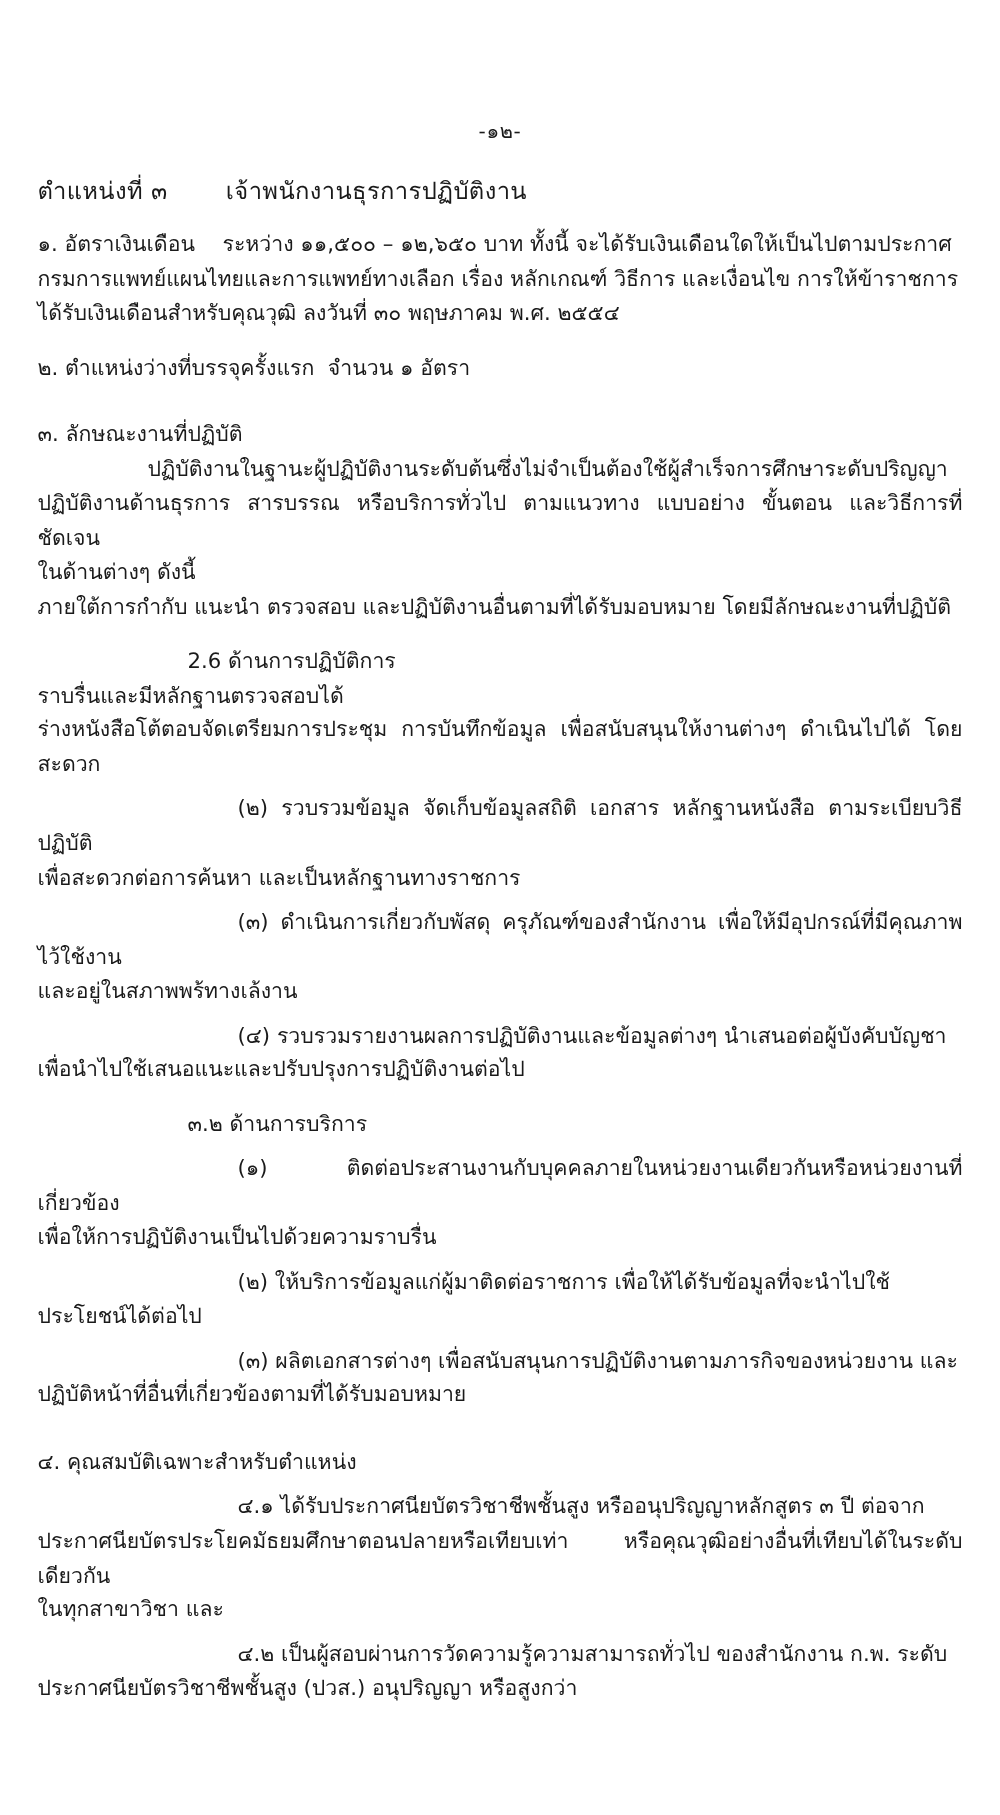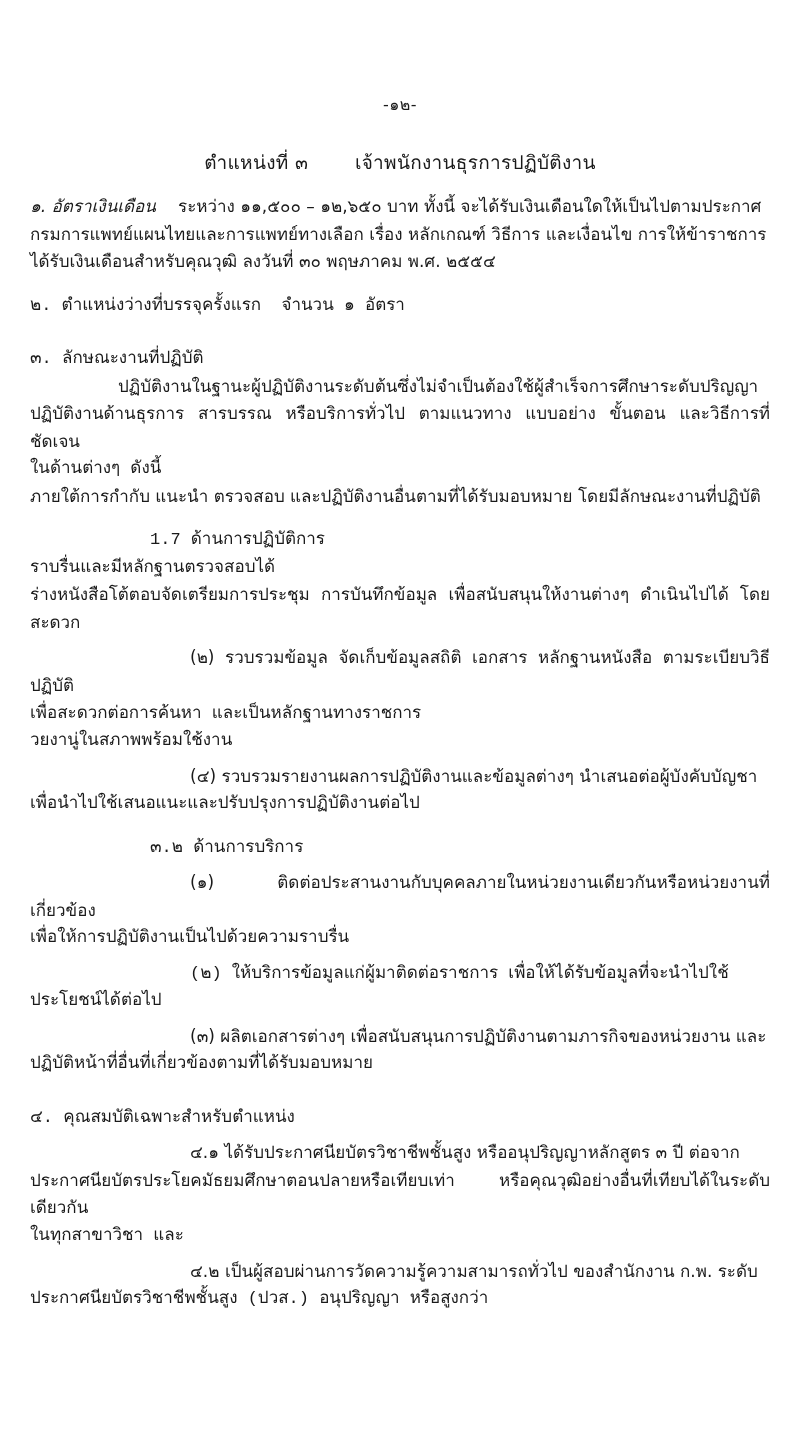--- a/index.html
+++ b/index.html
@@ -22,51 +22,49 @@
     box-sizing: border-box;
     padding: 0 30px;
   }
   .page-number {
     text-align: center;
     font-size: 16px;
     margin-top: 92px;
     letter-spacing: 0.5px;
   }
   .doc-title {
-    text-align: center;
+    text-align: left;
     font-size: 19px;
-    margin-top: 30px;
+    margin-top: 20px;
     letter-spacing: 0.3px;
   }
   .doc-title .gap {
     display: inline-block;
     width: 34px;
   }
   .block {
     margin-top: 16px;
   }
   p {
     margin: 0;
     font-size: 17px;
     line-height: 1.62;
     text-align: justify;
     text-justify: inter-word;
   }
   p.nojust {
     text-align: left;
-    font-family: Liberation Mono, monospace;
   }
   .ind-0 { text-indent: 0; }
   .ind-1 { text-indent: 88px; }
   .ind-2 { text-indent: 120px; }
   .ind-3 { text-indent: 160px; }
   .row-label {
     display: inline-block;
     min-width: 148px;
-    font-style: italic;
   }
   .heading {
     margin-top: 26px;
   }
   .sub-heading {
     margin-top: 10px;
   }
   .para {
     margin-top: 8px;
   }
@@ -102,29 +100,30 @@
 
   <div class="block">
     <p class="ind-0 nojust heading">๓. ลักษณะงานที่ปฏิบัติ</p>
     <p class="ind-1">ปฏิบัติงานในฐานะผู้ปฏิบัติงานระดับต้นซึ่งไม่จำเป็นต้องใช้ผู้สำเร็จการศึกษาระดับปริญญา</p>
     <p class="ind-0">ปฏิบัติงานด้านธุรการ สารบรรณ หรือบริการทั่วไป ตามแนวทาง แบบอย่าง ขั้นตอน และวิธีการที่ชัดเจน</p>
     <p class="ind-0 nojust">ในด้านต่างๆ ดังนี้</p>
     <p class="ind-0">ภายใต้การกำกับ แนะนำ ตรวจสอบ และปฏิบัติงานอื่นตามที่ได้รับมอบหมาย โดยมีลักษณะงานที่ปฏิบัติ</p>
   </div>
 
   <div class="block">
-    <p class="ind-2 nojust sub-heading">1.7 ด้านการปฏิบัติการ</p>
+    <p class="ind-2 nojust sub-heading">2.6 ด้านการปฏิบัติการ</p>
 
     <p class="ind-0 nojust">ราบรื่นและมีหลักฐานตรวจสอบได้</p>
     <p class="ind-0">ร่างหนังสือโต้ตอบจัดเตรียมการประชุม การบันทึกข้อมูล เพื่อสนับสนุนให้งานต่างๆ ดำเนินไปได้ โดยสะดวก</p>
 
     <p class="ind-3 para">(๒) รวบรวมข้อมูล จัดเก็บข้อมูลสถิติ เอกสาร หลักฐานหนังสือ ตามระเบียบวิธีปฏิบัติ</p>
     <p class="ind-0 nojust">เพื่อสะดวกต่อการค้นหา และเป็นหลักฐานทางราชการ</p>
 
-    <p class="ind-0 nojust">วยงานู่ในสภาพพร้อมใช้งาน</p>
+    <p class="ind-3 para">(๓) ดำเนินการเกี่ยวกับพัสดุ ครุภัณฑ์ของสำนักงาน เพื่อให้มีอุปกรณ์ที่มีคุณภาพไว้ใช้งาน</p>
+    <p class="ind-0 nojust">และอยู่ในสภาพพร้ทางเล้งาน</p>
 
     <p class="ind-3 para">(๔) รวบรวมรายงานผลการปฏิบัติงานและข้อมูลต่างๆ นำเสนอต่อผู้บังคับบัญชา</p>
     <p class="ind-0 nojust">เพื่อนำไปใช้เสนอแนะและปรับปรุงการปฏิบัติงานต่อไป</p>
   </div>
 
   <div class="block">
     <p class="ind-2 nojust sub-heading">๓.๒ ด้านการบริการ</p>
 
     <p class="ind-3 para">(๑) ติดต่อประสานงานกับบุคคลภายในหน่วยงานเดียวกันหรือหน่วยงานที่เกี่ยวข้อง</p>
     <p class="ind-0 nojust">เพื่อให้การปฏิบัติงานเป็นไปด้วยความราบรื่น</p>

